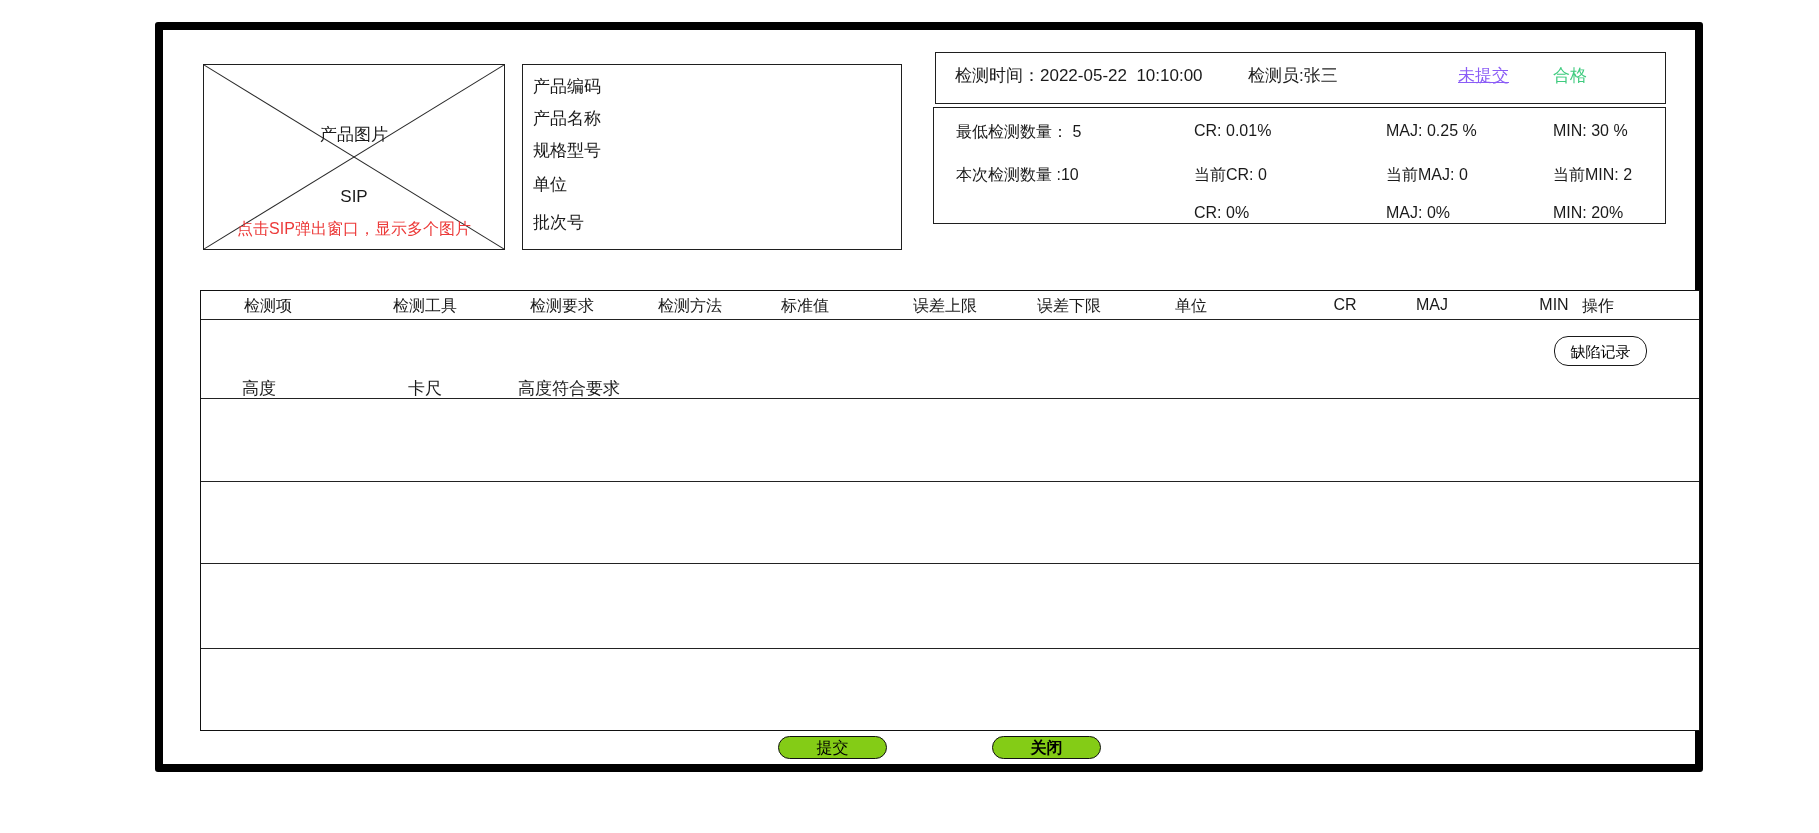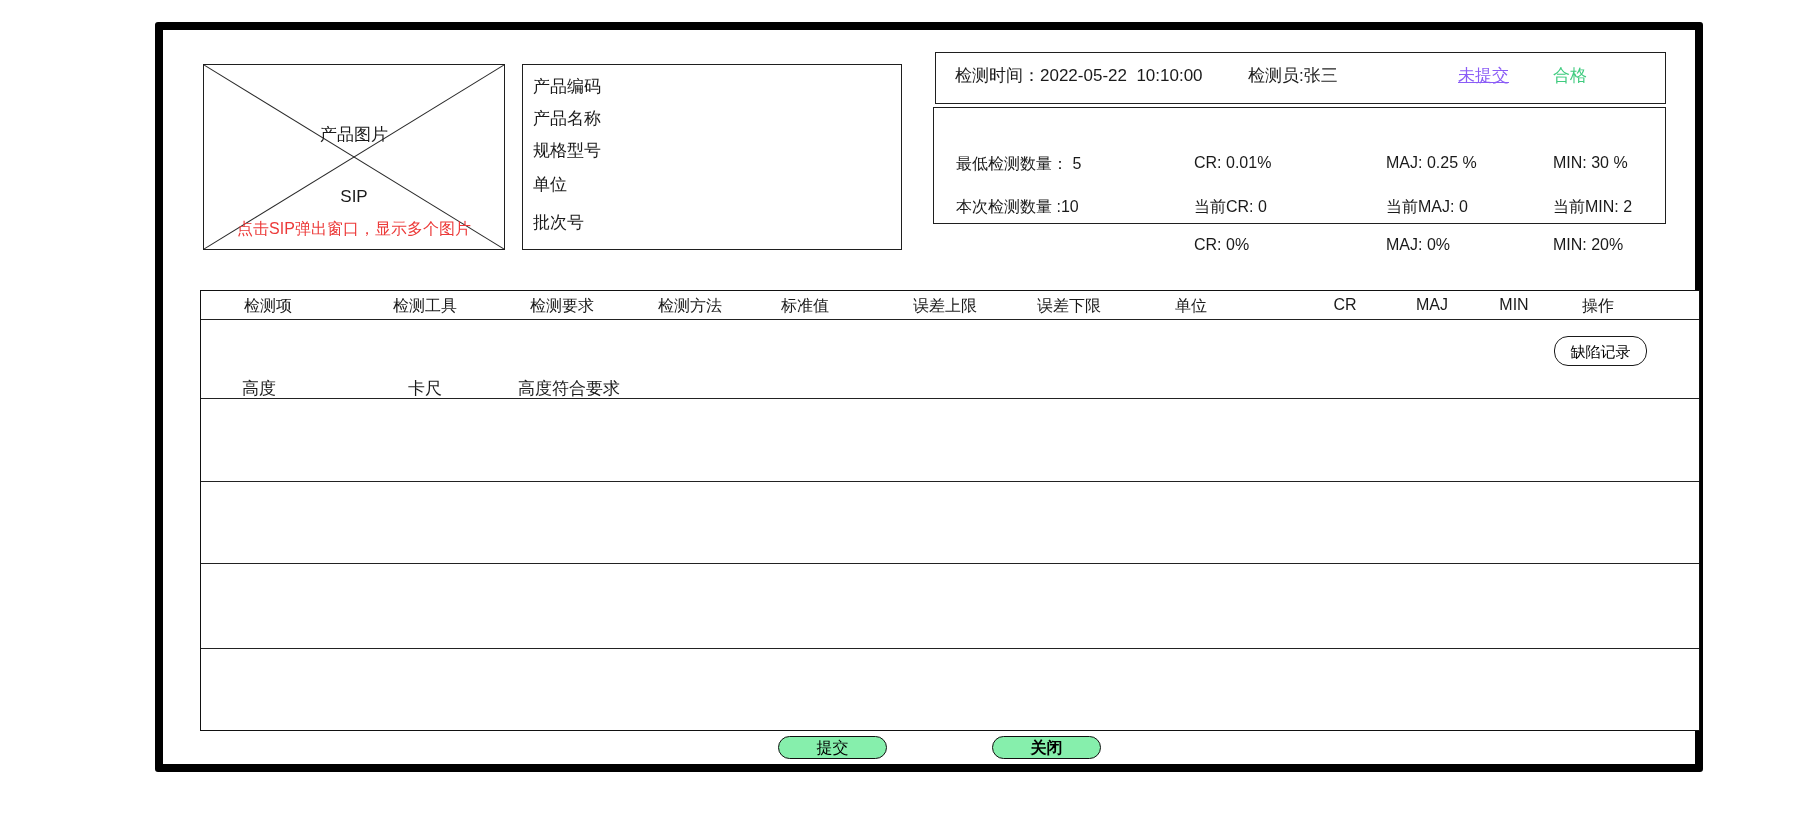--- a/index.html
+++ b/index.html
@@ -15,32 +15,32 @@
   .img-title{left:50%;top:58px;font-size:17px;}
   .sip-label{left:50%;top:122px;font-size:17px;}
   .sip-hint{left:50%;top:154px;font-size:16px;color:#ec3a39;}
   .info-box{left:522px;top:64px;width:380px;height:186px;}
   .info-field{left:10px;font-size:17px;}
   .time-box{left:935px;top:52px;width:731px;height:52px;}
   .time-box .abs{top:11px;font-size:17px;}
   .status-red{color:#8b5cf6;text-decoration:underline;}
   .status-green{color:#3ecb7e;}
   .stats-box{left:933px;top:107px;width:733px;height:117px;}
-  .stats-box .abs{font-size:16px;margin-top:32px;}
+  .stats-box .abs{font-size:16px;}
   .table-box{left:200px;top:290px;width:1500px;height:441px;border:1.6px solid #111;}
   .th{top:5px;font-size:16px;}
   .hline{position:absolute;left:0;right:0;height:0;border-top:1.5px solid #222;}
   .row{position:absolute;left:0;right:0;background:transparent;}
   .cell{top:58px;font-size:17px;}
   .defect-btn{position:absolute;left:1353px;top:45px;width:93px;height:30px;
               border:1.8px solid #1a1a1a;border-radius:14px;background:#fff;
               font-size:15px;text-align:center;line-height:27px;box-sizing:border-box;
               font-family:"Liberation Sans",sans-serif;padding:0;cursor:pointer;}
   .pill{position:absolute;width:109px;height:23px;border:1.7px solid #111;border-radius:12px;
-        background:#86efac;font-size:16px;text-align:center;line-height:20px;box-sizing:border-box;
+        background:#84cc16;font-size:16px;text-align:center;line-height:20px;box-sizing:border-box;
         font-family:"Liberation Sans",sans-serif;padding:0;cursor:pointer;}
   .submit-btn{left:778px;top:736px;}
   .close-btn{left:992px;top:736px;font-weight:bold;}
 </style>
 </head>
 <body>
 
 <div class="canvas">
 
   <div class="frame"></div>
@@ -88,21 +88,21 @@
     <span class="abs ctr th" style="left:67px">检测项</span>
     <span class="abs ctr th" style="left:224px">检测工具</span>
     <span class="abs ctr th" style="left:361px">检测要求</span>
     <span class="abs ctr th" style="left:489px">检测方法</span>
     <span class="abs ctr th" style="left:604px">标准值</span>
     <span class="abs ctr th" style="left:744px">误差上限</span>
     <span class="abs ctr th" style="left:868px">误差下限</span>
     <span class="abs ctr th" style="left:990px">单位</span>
     <span class="abs ctr th" style="left:1144px">CR</span>
     <span class="abs ctr th" style="left:1231px">MAJ</span>
-    <span class="abs ctr th" style="left:1313px">MIN</span>
+    <span class="abs ctr th" style="left:1353px">MIN</span>
     <span class="abs ctr th" style="left:1397px">操作</span>
 
     <div class="hline" style="top:28px"></div>
     <div class="hline" style="top:107px"></div>
     <div class="hline" style="top:190px"></div>
     <div class="hline" style="top:272px"></div>
     <div class="hline" style="top:357px"></div>
 
     <div class="row" style="top:28px;height:79px">
       <span class="abs ctr cell" style="left:58px">高度</span>

